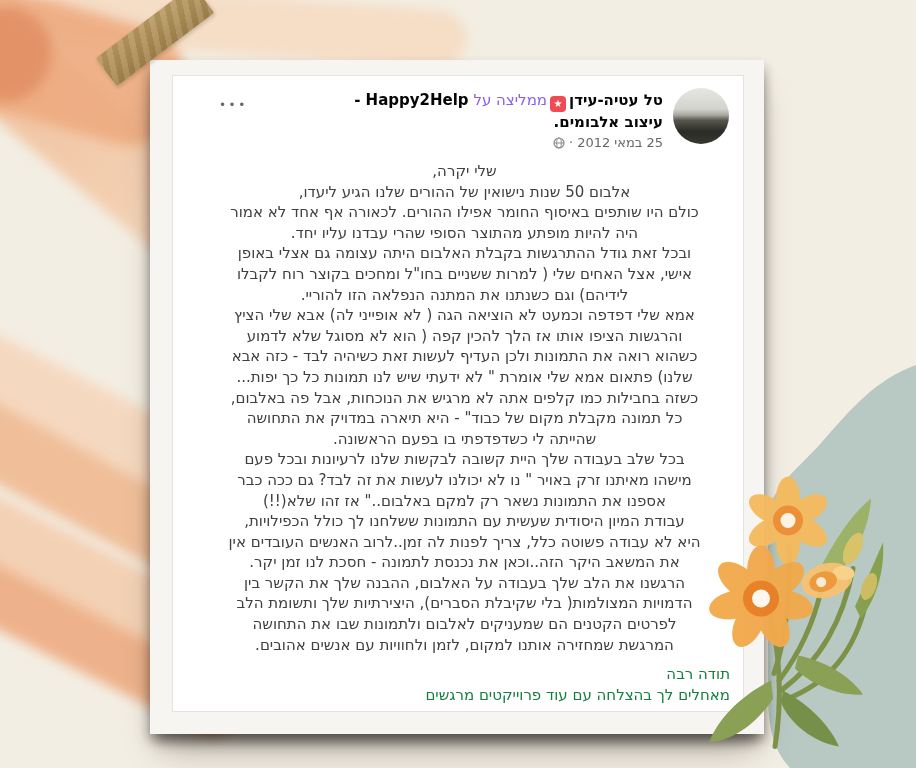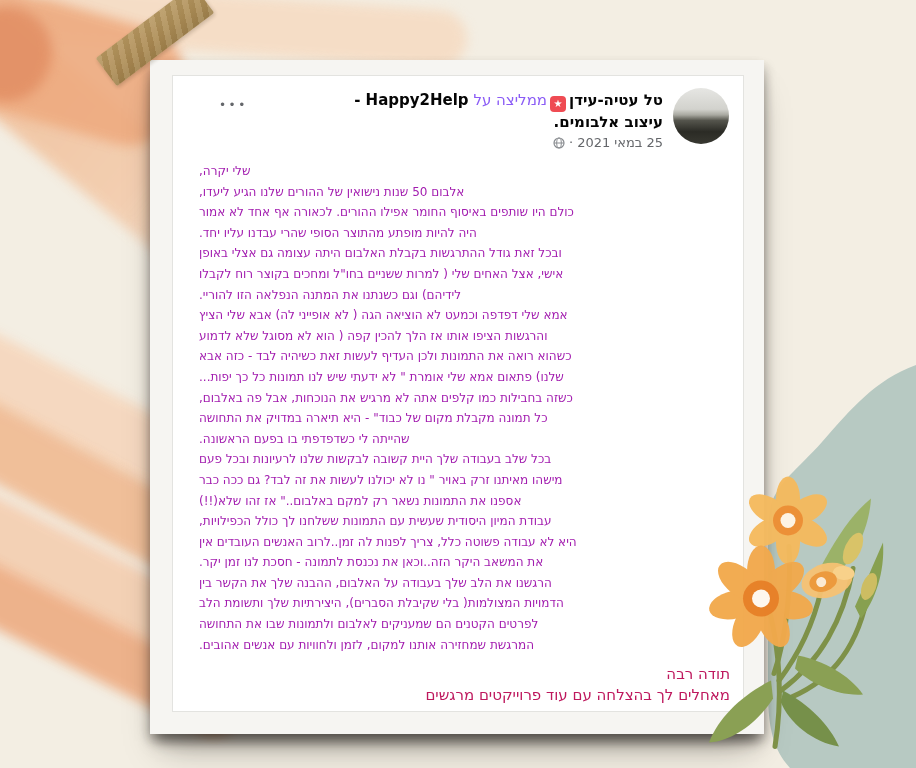--- a/index.html
+++ b/index.html
@@ -34,22 +34,22 @@
   .name-line{font-size:15px;line-height:20px;color:#050505;}
   .bold{font-weight:bold;}
   .gray{color:#8b5cf6;font-weight:normal;}
   .badge{display:inline-block;width:16px;height:16px;border-radius:4px;background:#ef4b53;color:#fff;
          font-size:10px;line-height:16px;text-align:center;vertical-align:-2px;margin:0 3px;}
   .date-line{font-size:13px;color:#65676b;margin-top:3px;display:flex;align-items:center;gap:4px;}
   .globe{display:inline-block;vertical-align:middle;}
   .menu-dots{position:absolute;left:46px;top:22px;color:#65676b;font-size:12px;letter-spacing:2.5px;cursor:pointer;}
 
   
-  .body-text{padding:11px 13px 0 26px;font-size:12px;line-height:20.6px;color:#a21caf;white-space:pre-line;text-align:left;}
-  .closing{padding:9px 13px 0 26px;font-size:15px;line-height:21px;color:#be185d;white-space:pre-line;text-align:right;}
+  .body-text{padding:11px 13px 0 26px;font-size:15px;line-height:20.6px;color:#404040;white-space:pre-line;text-align:center;}
+  .closing{padding:9px 13px 0 26px;font-size:15px;line-height:21px;color:#15803d;white-space:pre-line;text-align:right;}
 
   
   .tape{position:absolute;left:94px;top:18px;width:122px;height:35px;transform:rotate(-37deg);
         background:linear-gradient(180deg,#b6975f 0%,#ab8b52 55%,#9d7f49 100%);
         box-shadow:0 2px 4px rgba(60,45,20,.25);opacity:.96;border-radius:2px;}
   .tape:after{content:"";position:absolute;inset:0;background:repeating-linear-gradient(115deg,rgba(255,255,255,.10) 0 6px,rgba(0,0,0,.05) 6px 12px);}
 
   .flowers{position:absolute;left:703px;top:446px;pointer-events:none;}
 </style>
 </head>
@@ -74,21 +74,21 @@
     <div class="panel">
 
       <div class="hdr">
         <div class="avatar"></div>
         <div class="hdr-text">
           <div class="name-line">
             <span class="bold">טל עטיה-עידן</span><span class="badge">★</span><span class="gray">ממליצה על</span>
             <span class="bold">Happy2Help - עיצוב אלבומים.</span>
           </div>
           <div class="date-line">
-            <span>25 במאי 2021</span>
+            <span>25 במאי 2012</span>
             <span>·</span>
             <svg class="globe" width="12" height="12" viewBox="0 0 12 12">
               <circle cx="6" cy="6" r="5" fill="none" stroke="#8a8d91" stroke-width="1.2"></circle>
               <ellipse cx="6" cy="6" rx="2.3" ry="5" fill="none" stroke="#8a8d91" stroke-width="1"></ellipse>
               <line x1="1" y1="6" x2="11" y2="6" stroke="#8a8d91" stroke-width="1"></line>
             </svg>
           </div>
         </div>
         <div class="menu-dots">•••</div>
       </div>

